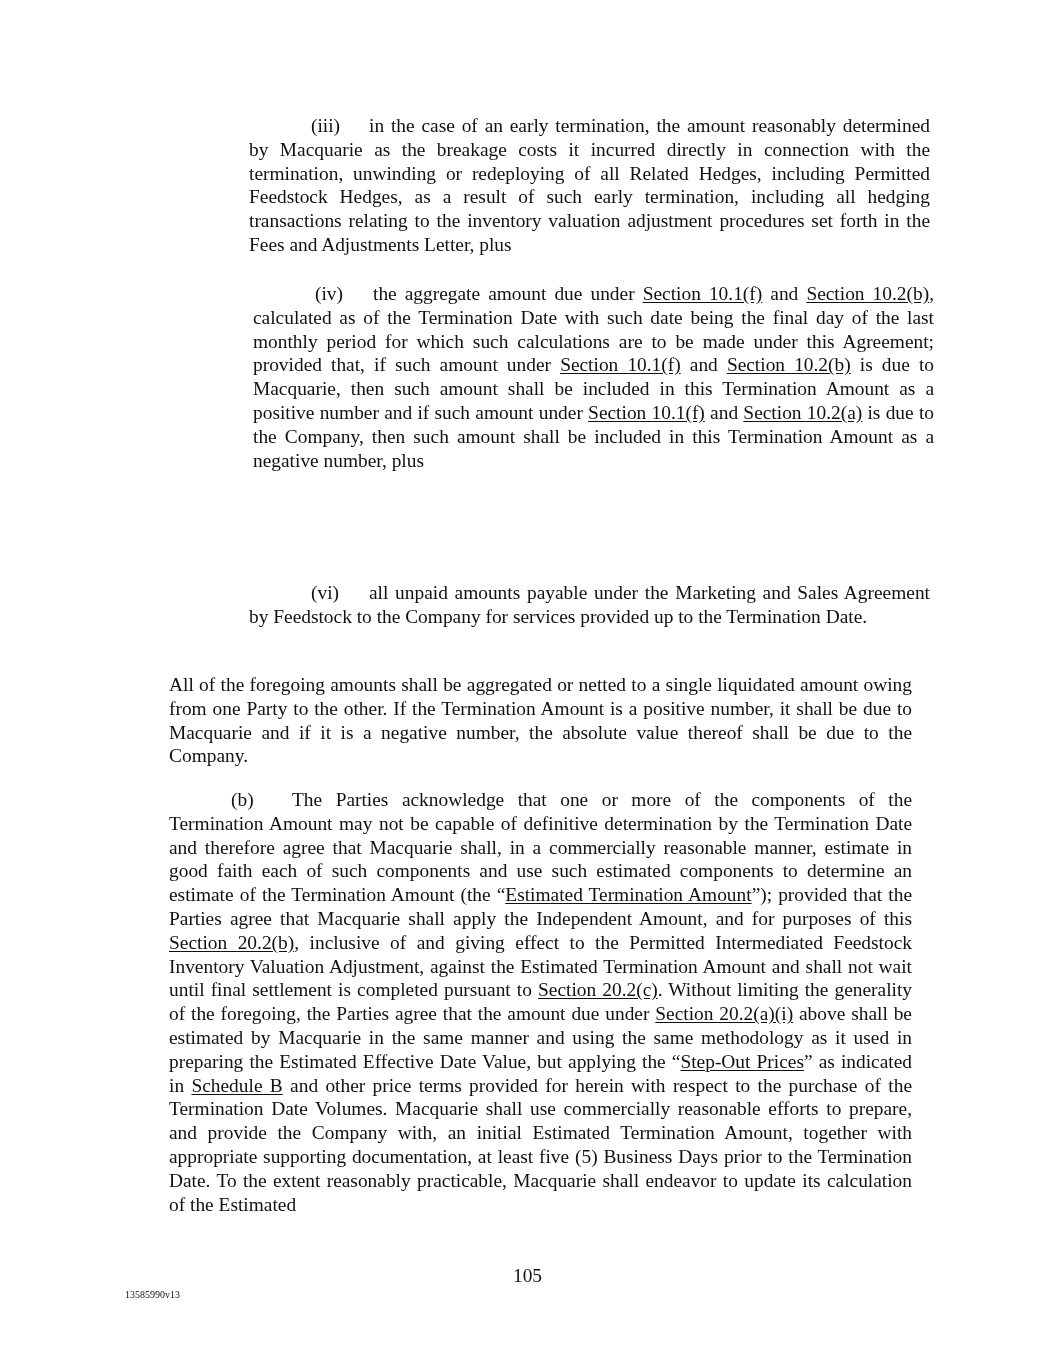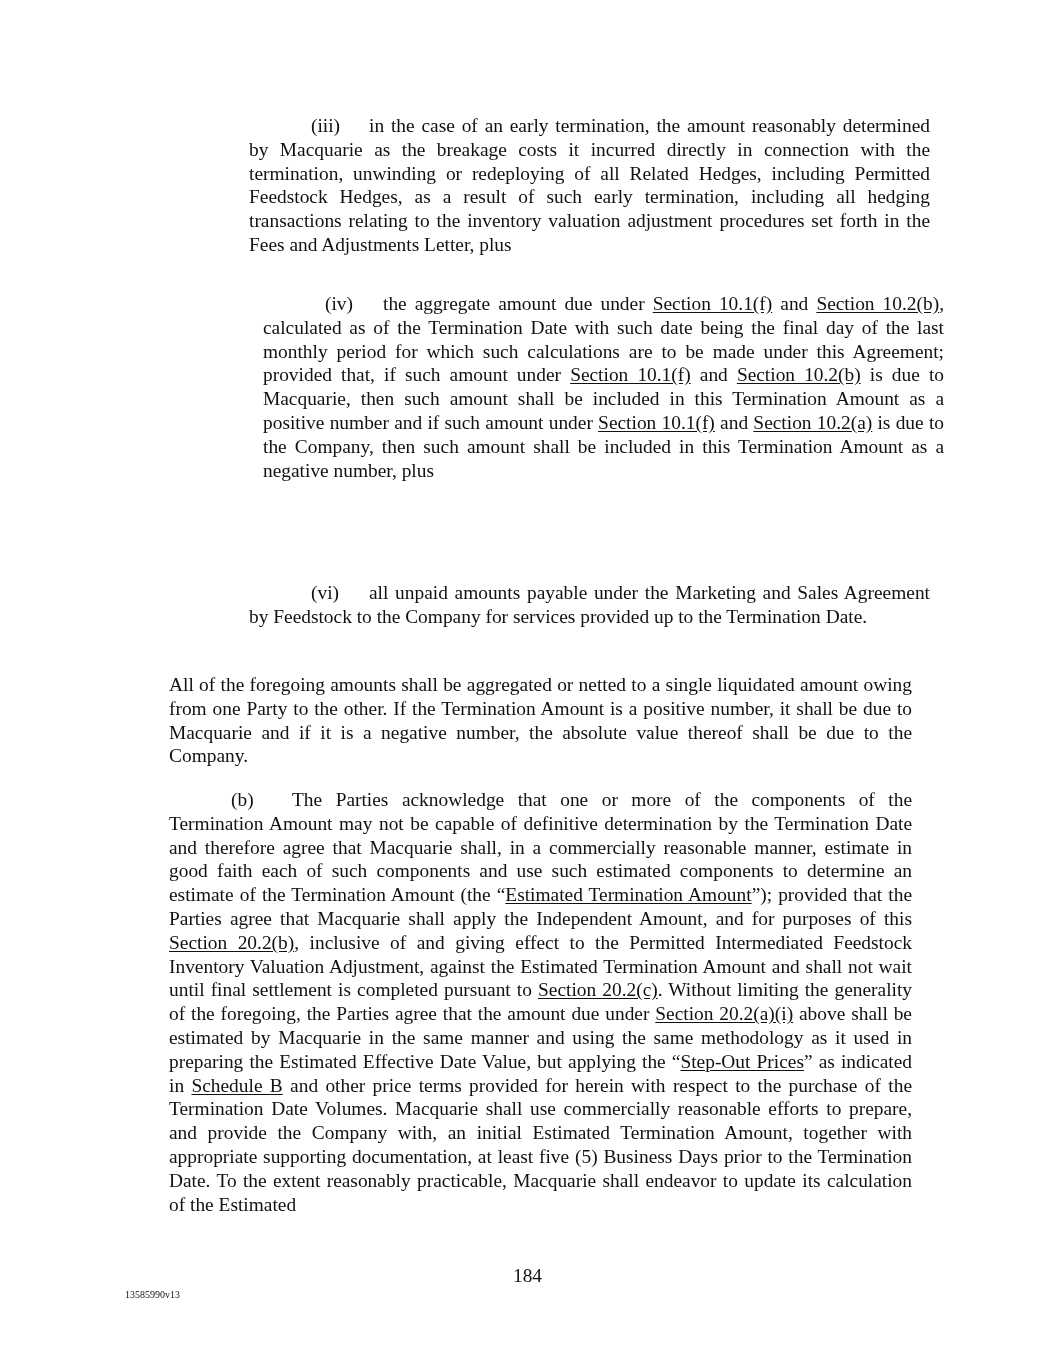--- a/index.html
+++ b/index.html
@@ -19,32 +19,32 @@
 </style>
 </head>
 <body>
 
 <div class="page">
 
   <p class="para sub text" style="top:114px; margin:0;">
     <span class="lead-sub">(iii)</span><span>in the case of an early termination, the amount reasonably determined by Macquarie as the breakage costs it incurred directly in connection with the termination, unwinding or redeploying of all Related Hedges, including Permitted Feedstock Hedges, as a result of such early termination, including all hedging transactions relating to the inventory valuation adjustment procedures set forth in the Fees and Adjustments Letter, plus</span>
   </p>
 
-  <p class="para sub text" style="top:278px; margin:14px;">
+  <p class="para sub text" style="top:278px; margin:4px;">
     <span class="lead-sub">(iv)</span><span>the aggregate amount due under </span><u>Section 10.1(f)</u><span> and </span><u>Section 10.2(b)</u><span>, calculated as of the Termination Date with such date being the final day of the last monthly period for which such calculations are to be made under this Agreement; provided that, if such amount under </span><u>Section 10.1(f)</u><span> and </span><u>Section 10.2(b)</u><span> is due to Macquarie, then such amount shall be included in this Termination Amount as a positive number and if such amount under </span><u>Section 10.1(f)</u><span> and </span><u>Section 10.2(a)</u><span> is due to the Company, then such amount shall be included in this Termination Amount as a negative number, plus</span>
   </p>
 
 
   <p class="para sub text" style="top:581px; margin:0;">
     <span class="lead-sub">(vi)</span><span>all unpaid amounts payable under the Marketing and Sales Agreement by Feedstock to the Company for services provided up to the Termination Date.</span>
   </p>
 
   <p class="para main text" style="top:673px; margin:0;">
     <span>All of the foregoing amounts shall be aggregated or netted to a single liquidated amount owing from one Party to the other.  If the Termination Amount is a positive number, it shall be due to Macquarie and if it is a negative number, the absolute value thereof shall be due to the Company.</span>
   </p>
 
   <p class="para main text" style="top:788px; margin:0;">
     <span class="lead-main">(b)</span><span>The Parties acknowledge that one or more of the components of the Termination Amount may not be capable of definitive determination by the Termination Date and therefore agree that Macquarie shall, in a commercially reasonable manner, estimate in good faith each of such components and use such estimated components to determine an estimate of the Termination Amount (the “</span><u>Estimated Termination Amount</u><span>”); provided that the Parties agree that Macquarie shall apply the Independent Amount, and for purposes of this </span><u>Section 20.2(b)</u><span>, inclusive of and giving effect to the Permitted Intermediated Feedstock Inventory Valuation Adjustment, against the Estimated Termination Amount and shall not wait until final settlement is completed pursuant to </span><u>Section 20.2(c)</u><span>.  Without limiting the generality of the foregoing, the Parties agree that the amount due under </span><u>Section 20.2(a)(i)</u><span> above shall be estimated by Macquarie in the same manner and using the same methodology as it used in preparing the Estimated Effective Date Value, but applying the “</span><u>Step-Out Prices</u><span>” as indicated in </span><u>Schedule B</u><span> and other price terms provided for herein with respect to the purchase of the Termination Date Volumes. Macquarie shall use commercially reasonable efforts to prepare, and provide the Company with, an initial Estimated Termination Amount, together with appropriate supporting documentation, at least five (5) Business Days prior to the Termination Date.  To the extent reasonably practicable, Macquarie shall endeavor to update its calculation of the Estimated</span>
   </p>
 
-  <div class="pageno">184</div>
+  <div class="pageno">105</div>
   <div class="docid">13585990v13</div>
 </div>
 
 </body></html>

